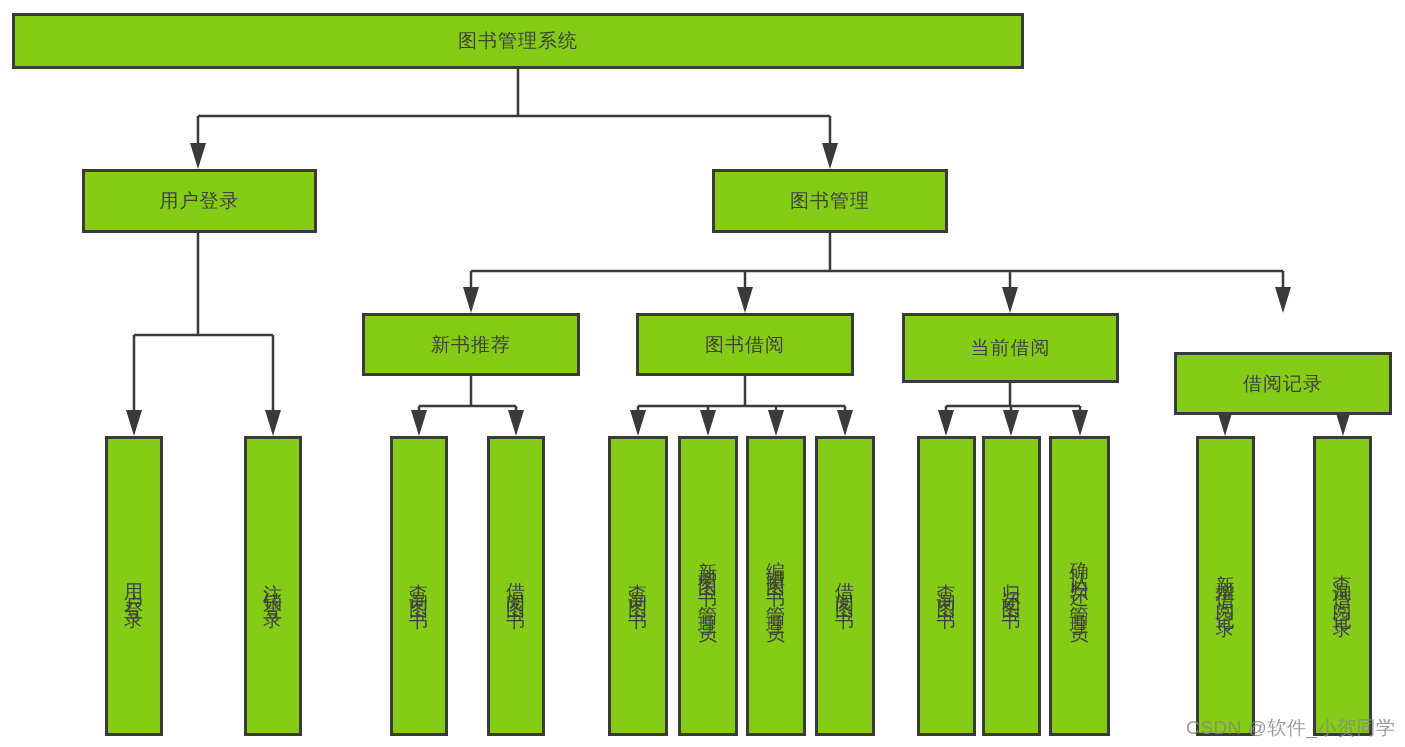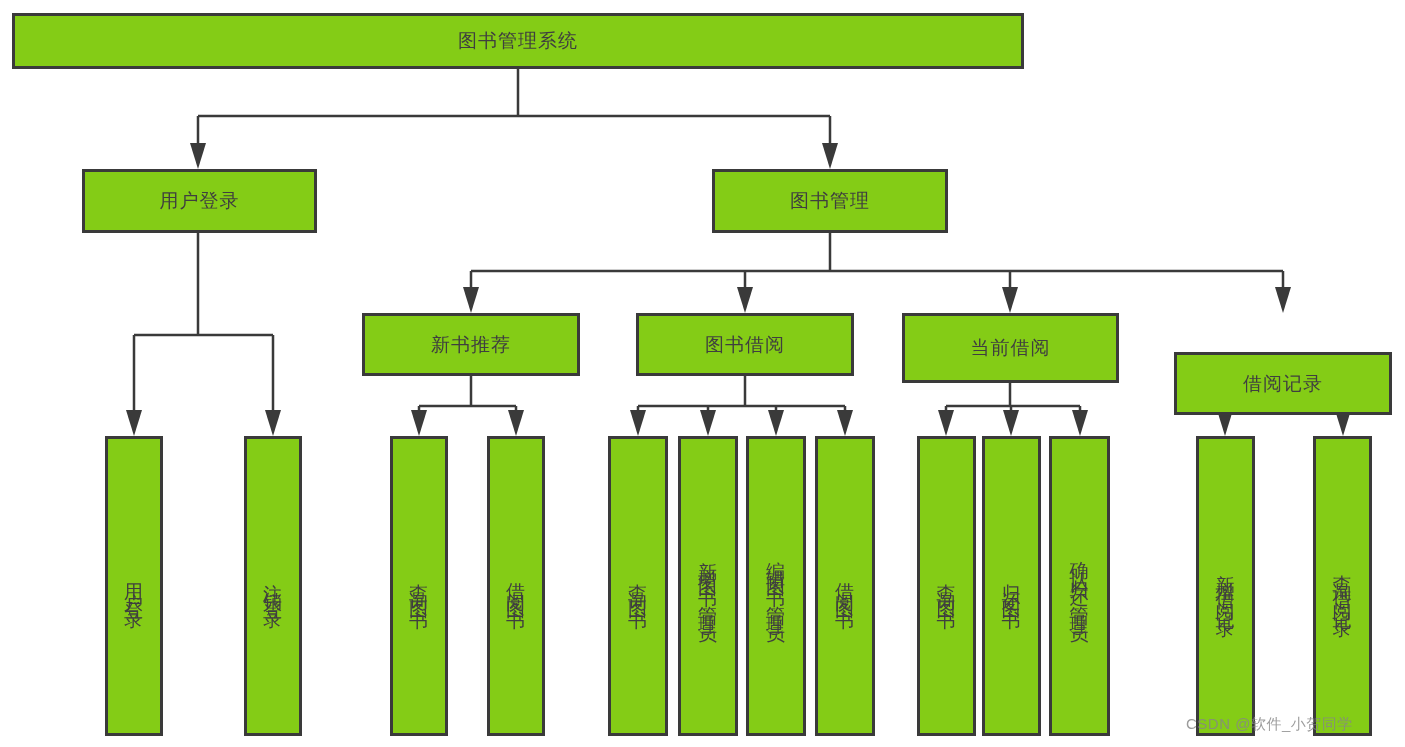--- a/index.html
+++ b/index.html
@@ -40,21 +40,21 @@
     font-size: 19px;
     letter-spacing: 9px;
     line-height: 1;
     color: #3f3f3f;
     white-space: nowrap;
   }
   .watermark {
     position: absolute;
     left: 1186px;
     top: 715px;
-    font-size: 15px;
+    font-size: 19px;
     color: rgba(134, 134, 134, 0.82);
     letter-spacing: 0.5px;
     white-space: nowrap;
     z-index: 5;
   }
 </style>
 </head>
 <body>
 
 <div class="stage">

